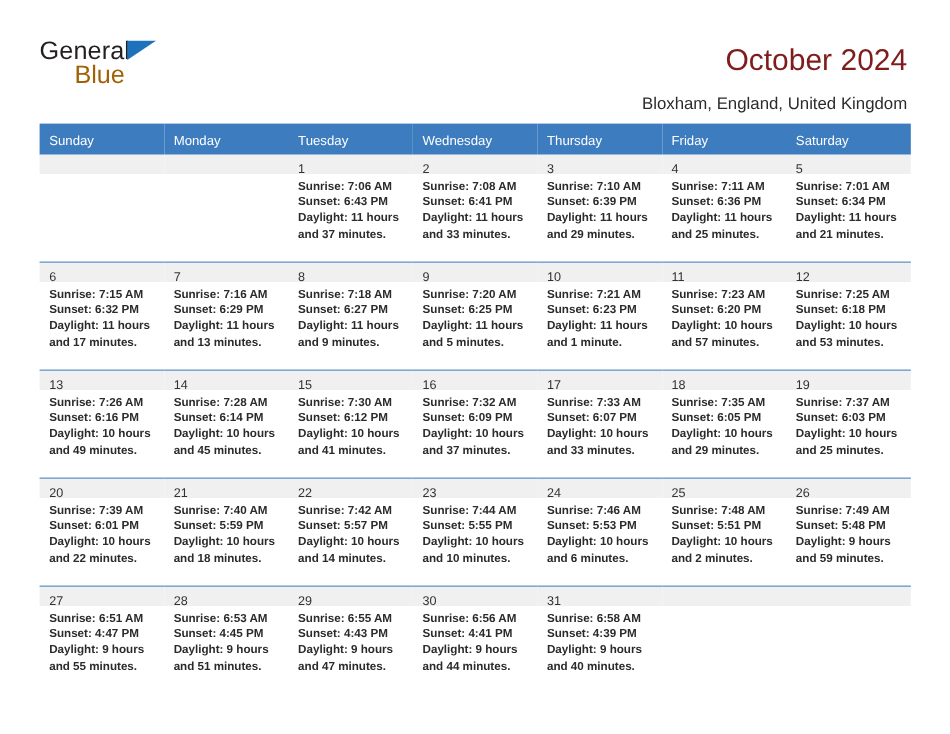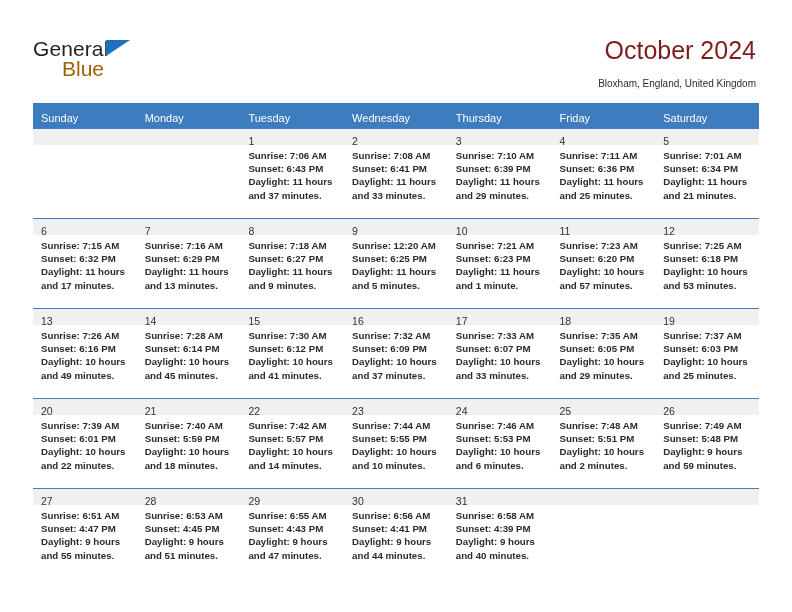--- a/index.html
+++ b/index.html
@@ -25,21 +25,21 @@
   .top {
     position: absolute;
     left: 0;
     top: 0;
     width: 792px;
     height: 100px;
   }
   .logo {
     position: absolute;
     left: 33px;
-    top: 37px;
+    top: 31px;
     width: 200px;
     height: 50px;
   }
   .logo-general {
     position: absolute;
     left: 0;
     top: 0;
     font-size: 21px;
     letter-spacing: 0.1px;
     color: #231f20;
@@ -68,21 +68,21 @@
     top: 36px;
     font-size: 25px;
     color: #7f1d1d;
     text-align: right;
     white-space: nowrap;
   }
   .subtitle {
     position: absolute;
     right: 36px;
     top: 78px;
-    font-size: 10px;
+    font-size: 14px;
     color: #2b2b2b;
     text-align: center;
     white-space: nowrap;
   }
 
   
   .cal {
     position: absolute;
     left: 33px;
     top: 103px;
@@ -268,21 +268,21 @@
                 <div>Sunrise: 7:18 AM</div>
                 <div>Sunset: 6:27 PM</div>
                 <div class="daylight">Daylight: 11 hours and 9 minutes.</div>
               </div>
             </div>
           </td>
           <td>
             <div class="cell">
               <div class="daynum-strip"><span class="daynum">9</span></div>
               <div class="info">
-                <div>Sunrise: 12:20 AM</div>
+                <div>Sunrise: 7:20 AM</div>
                 <div>Sunset: 6:25 PM</div>
                 <div class="daylight">Daylight: 11 hours and 5 minutes.</div>
               </div>
             </div>
           </td>
           <td>
             <div class="cell">
               <div class="daynum-strip"><span class="daynum">10</span></div>
               <div class="info">
                 <div>Sunrise: 7:21 AM</div>

